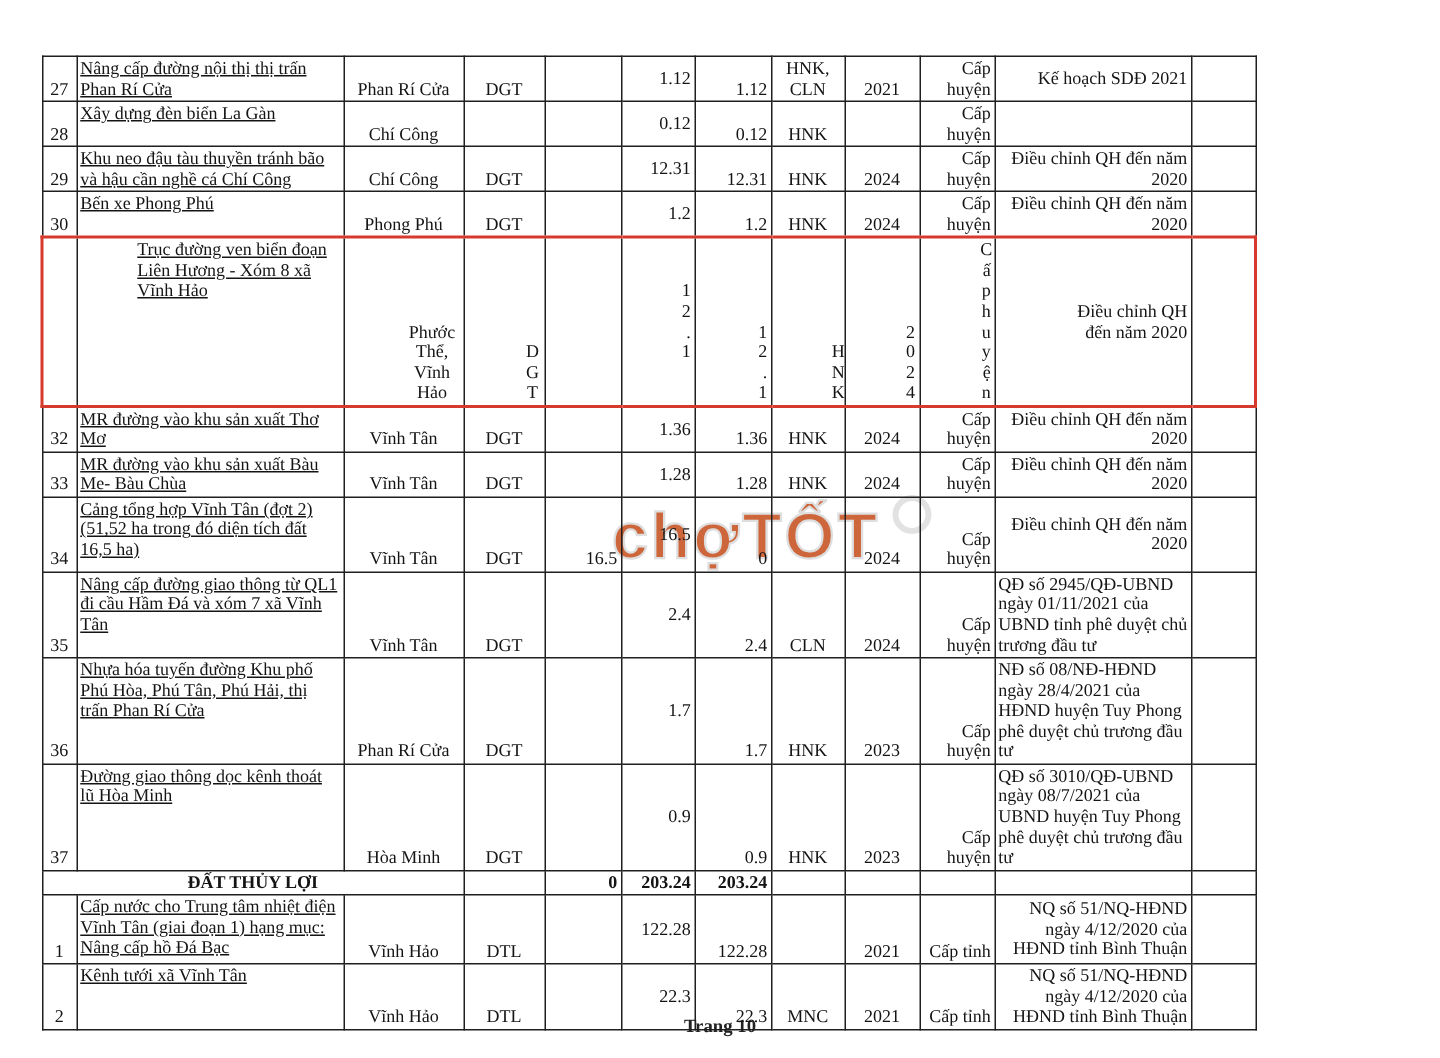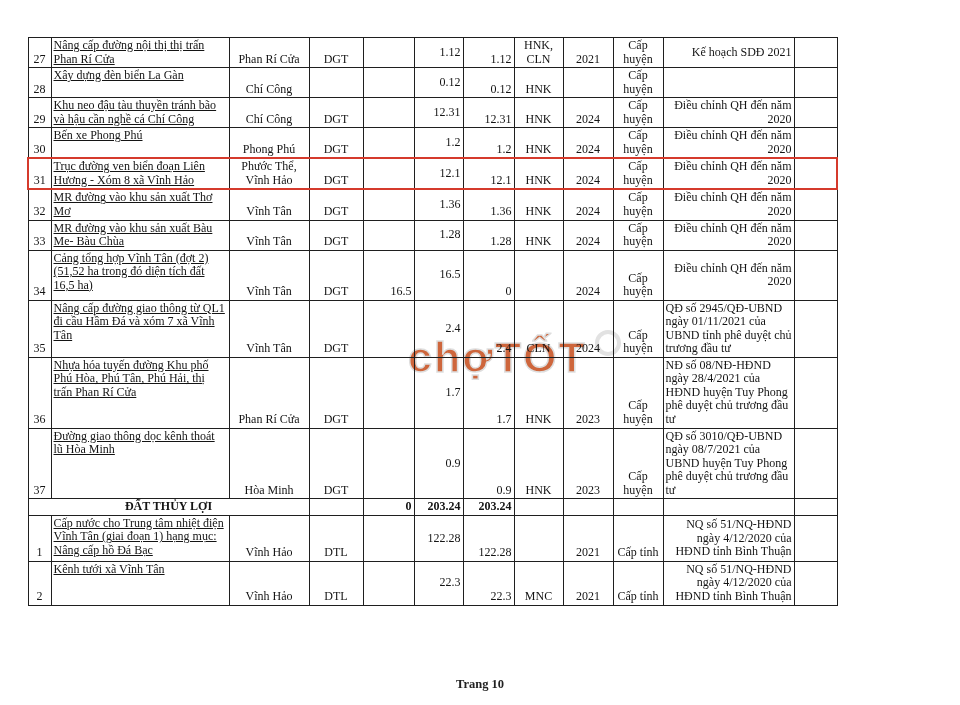--- a/index.html
+++ b/index.html
@@ -59,26 +59,26 @@
     word-wrap:break-word;
   }
   td.c-no   {text-align:center;vertical-align:bottom;padding-bottom:3px;}
   td.c-name {text-align:left;vertical-align:top;padding-left:3px;padding-right:2px;text-decoration:underline;}
   td.c-loc  {text-align:center;vertical-align:bottom;padding-bottom:3px;}
   td.c-code {text-align:center;vertical-align:bottom;padding-bottom:3px;}
   td.c-a, td.c-c {text-align:right;vertical-align:bottom;padding-right:4px;padding-bottom:3px;}
   td.c-b    {text-align:right;vertical-align:middle;padding-right:4px;}
   td.c-type {text-align:center;vertical-align:bottom;padding-bottom:3px;font-family:Liberation Serif, serif;}
   td.c-year {text-align:center;vertical-align:bottom;padding-bottom:3px;}
-  td.c-level{text-align:center;vertical-align:bottom;padding-left:2px;padding-right:1px;padding-bottom:2px;margin-left:18px;}
+  td.c-level{text-align:right;vertical-align:bottom;padding-left:2px;padding-right:1px;padding-bottom:2px;margin-left:18px;}
   td.c-note {text-align:right;vertical-align:middle;padding-left:3px;padding-right:2px;}
   td.c-note.center{text-align:left;}
   tr.section td{font-weight:bold;}
   td.sec-title{text-align:center;vertical-align:middle;font-weight:bold;}
-  tr.hl td{border-top:2px solid var(--hl);border-bottom:2px solid var(--hl);}
+  tr.hl td{border-top:2px solid var(--hl);border-bottom:2px solid var(--hl);padding-left:40px;}
   tr.hl td:first-child{border-left:2px solid var(--hl);}
   tr.hl td:last-child{border-right:2px solid var(--hl);}
   .footer{
     position:absolute;
     left:0;top:677px;width:100%;
     text-align:center;
     font-size:12.5px;
     font-weight:bold;
     color:#222;
   }

